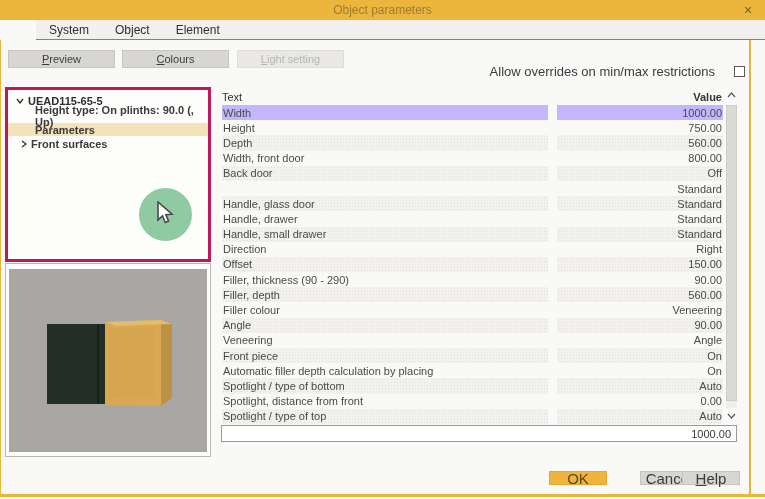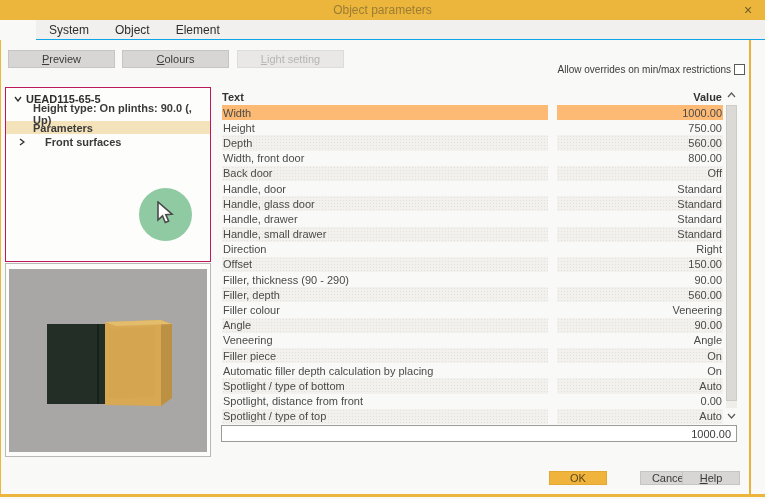--- a/index.html
+++ b/index.html
@@ -21,68 +21,68 @@
   .frame-right { position:absolute; left:749px; top:40px; width:2px; height:454px; background:#e9b23a; }
   .frame-bottom { position:absolute; left:0; top:494px; width:765px; height:3px; background:#ecb53c; }
 
   
   .tabbtn { position:absolute; top:50px; height:18px; width:107px; background:#d7d6d4; border:1px solid #c6c5c2; font-size:11px; color:#3b3b3b; display:flex; align-items:center; justify-content:center; }
   .tabbtn.disabled { background:#e9e8e6; border-color:#dddcd9; color:#b5b4b1; }
   .tabbtn u { text-decoration:underline; }
 
   
   .overrides { position:absolute; top:64px; right:20px; display:flex; align-items:center; }
-  .overrides .lbl { font-size:10px; color:#3b3b3b; margin-right:3px; }
+  .overrides .lbl { font-size:13px; color:#3b3b3b; margin-right:19px; }
   .checkbox { width:11px; height:11px; background:#ffffff; border:1px solid #5a5a58; }
 
   
-  .tree-panel { position:absolute; left:5px; top:87px; width:206px; height:175px; background:#fdfdfc; border:1px solid #be185d; overflow:hidden; }
+  .tree-panel { position:absolute; left:5px; top:87px; width:206px; height:175px; background:#fdfdfc; border:3px solid #be185d; overflow:hidden; }
   .tree-root { display:flex; align-items:center; height:15px; margin-top:3px; padding-left:8px; font-size:11px; font-weight:bold; color:#2d2d2d; }
   .tree-root svg { margin-right:4px; }
   .tree-item { height:13px; display:flex; align-items:center; font-size:11px; color:#3a3a3a; padding-left:27px; margin-top:1px;font-weight:bold; }
   .tree-item.selected { background:#f3e2ba; }
-  .tree-item.haschevron { padding-left:13px;gap:16px; }
+  .tree-item.haschevron { padding-left:13px; }
   .tree-item svg { margin-right:4px; }
 
   
   .cursor-spot { position:absolute; left:139px; top:188px; width:53px; height:53px; border-radius:50%; background:#8fcaa2; }
   .cursor-spot svg { position:absolute; left:17px; top:13px; }
 
   
   .preview-panel { position:absolute; left:5px; top:263px; width:206px; height:194px; background:#fcfcfb; border:1px solid #b9b8b5; }
   .preview-canvas { position:absolute; left:3px; top:5px; width:198px; height:183px; background:#a8a7a5; }
 
   
   .tbl-header { position:absolute; left:222px; top:88px; width:515px; height:17px; display:flex; align-items:center; }
-  .tbl-header .h-text { font-size:11px; font-weight:bold; color:#333331; }
+  .tbl-header .h-text { font-size:11px; font-weight:normal; color:#333331; }
   .tbl-header .h-value { position:absolute; right:15px; font-size:11px; font-weight:bold; color:#333331; }
   .tbl-rows { position:absolute; left:222px; top:105px; width:501px; }
   .trow { display:flex; height:15.2px; align-items:center; }
   .trow .c-text { width:326px; height:100%; display:flex; align-items:center; font-size:11px; color:#4a4a48; padding-left:1px; }
   .trow .c-value { flex:1; height:100%; margin-left:9px; display:flex; align-items:center; justify-content:flex-end; font-size:11px; color:#4a4a48; padding-right:1px; }
   .trow.stripe .c-text, .trow.stripe .c-value {
     background-color:#f2f1ee;
     background-image:radial-gradient(circle, #e2e1dd 28%, rgba(0,0,0,0) 30%);
     background-size:3px 3px;
   }
-  .trow.selected .c-text, .trow.selected .c-value { background:#fdba74; background-image:none;text-align:center; }
+  .trow.selected .c-text, .trow.selected .c-value { background:#c4b5fd; background-image:none;text-align:center; }
   .trow.selected .c-value { margin-left:9px; }
 
   
   .scrollbar { position:absolute; left:726px; top:90px; width:11px; height:331px; }
   .sb-up { position:absolute; top:0; left:0; width:11px; height:11px; }
   .sb-track { position:absolute; top:15px; left:0; width:11px; height:303px; background:#efeeeb; }
   .sb-thumb { position:absolute; top:0; left:0; width:11px; height:296px; background:#dbdad7; border:1px solid #cdccc9; }
   .sb-down { position:absolute; bottom:0; left:0; width:11px; height:11px; }
 
   
   .value-input { position:absolute; left:221px; top:425px; width:516px; height:17px; background:#ffffff; border:1px solid #9c9b98; font-size:11px; color:#3a3a3a; text-align:right; padding:0 5px; font-family:"Liberation Sans", sans-serif; }
 
   
-  .footbtn { position:absolute; top:471px; width:58px; height:14px; font-size:11px; display:flex; align-items:center; justify-content:center; border:1px solid transparent; }
+  .footbtn { position:absolute; top:471px; width:58px; height:14px; font-size:15px; display:flex; align-items:center; justify-content:center; border:1px solid transparent; }
   .btn-ok { left:549px; background:#f0b33c; color:#5c4a17; border-color:#e4a832; }
   .btn-cancel { left:640px; background:#d7d6d4; color:#3b3b3b; border-color:#c6c5c2; }
   .btn-help { left:682px; background:#d7d6d4; color:#3b3b3b; border-color:#c6c5c2; }
   .footbtn u { text-decoration:underline; }
 </style>
 </head>
 <body>
 
 <div class="window">
 
@@ -177,21 +177,20 @@
       </div>
       <div class="trow">
         <div class="c-text">Width, front door</div>
         <div class="c-value">800.00</div>
       </div>
       <div class="trow stripe">
         <div class="c-text">Back door</div>
         <div class="c-value">Off</div>
       </div>
       <div class="trow">
-        <div class="c-text">Handle, door</div>
         <div class="c-value">Standard</div>
       </div>
       <div class="trow stripe">
         <div class="c-text">Handle, glass door</div>
         <div class="c-value">Standard</div>
       </div>
       <div class="trow">
         <div class="c-text">Handle, drawer</div>
         <div class="c-value">Standard</div>
       </div>
@@ -221,21 +220,21 @@
       </div>
       <div class="trow stripe">
         <div class="c-text">Angle</div>
         <div class="c-value">90.00</div>
       </div>
       <div class="trow">
         <div class="c-text">Veneering</div>
         <div class="c-value">Angle</div>
       </div>
       <div class="trow stripe">
-        <div class="c-text">Filler piece</div>
+        <div class="c-text">Front piece</div>
         <div class="c-value">On</div>
       </div>
       <div class="trow">
         <div class="c-text">Automatic filler depth calculation by placing</div>
         <div class="c-value">On</div>
       </div>
       <div class="trow stripe">
         <div class="c-text">Spotlight / type of bottom</div>
         <div class="c-value">Auto</div>
       </div>

